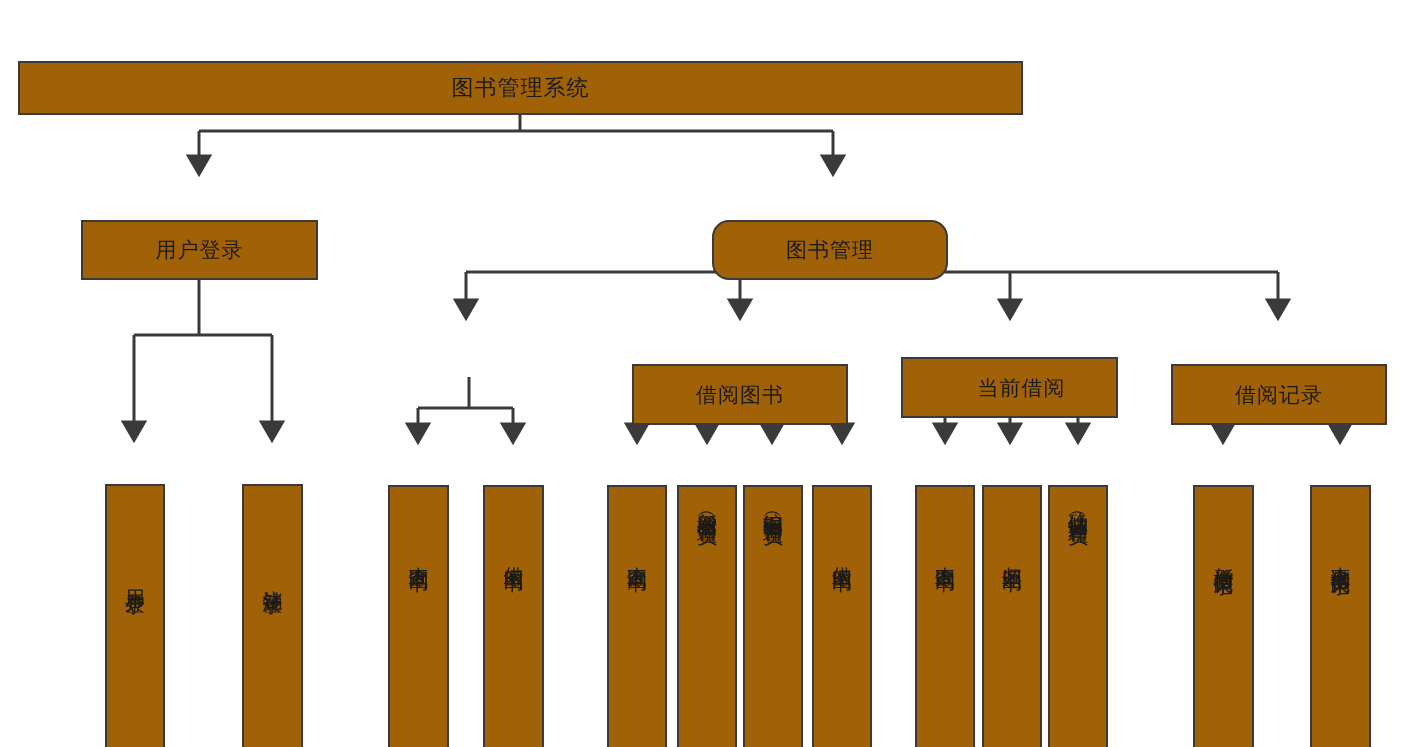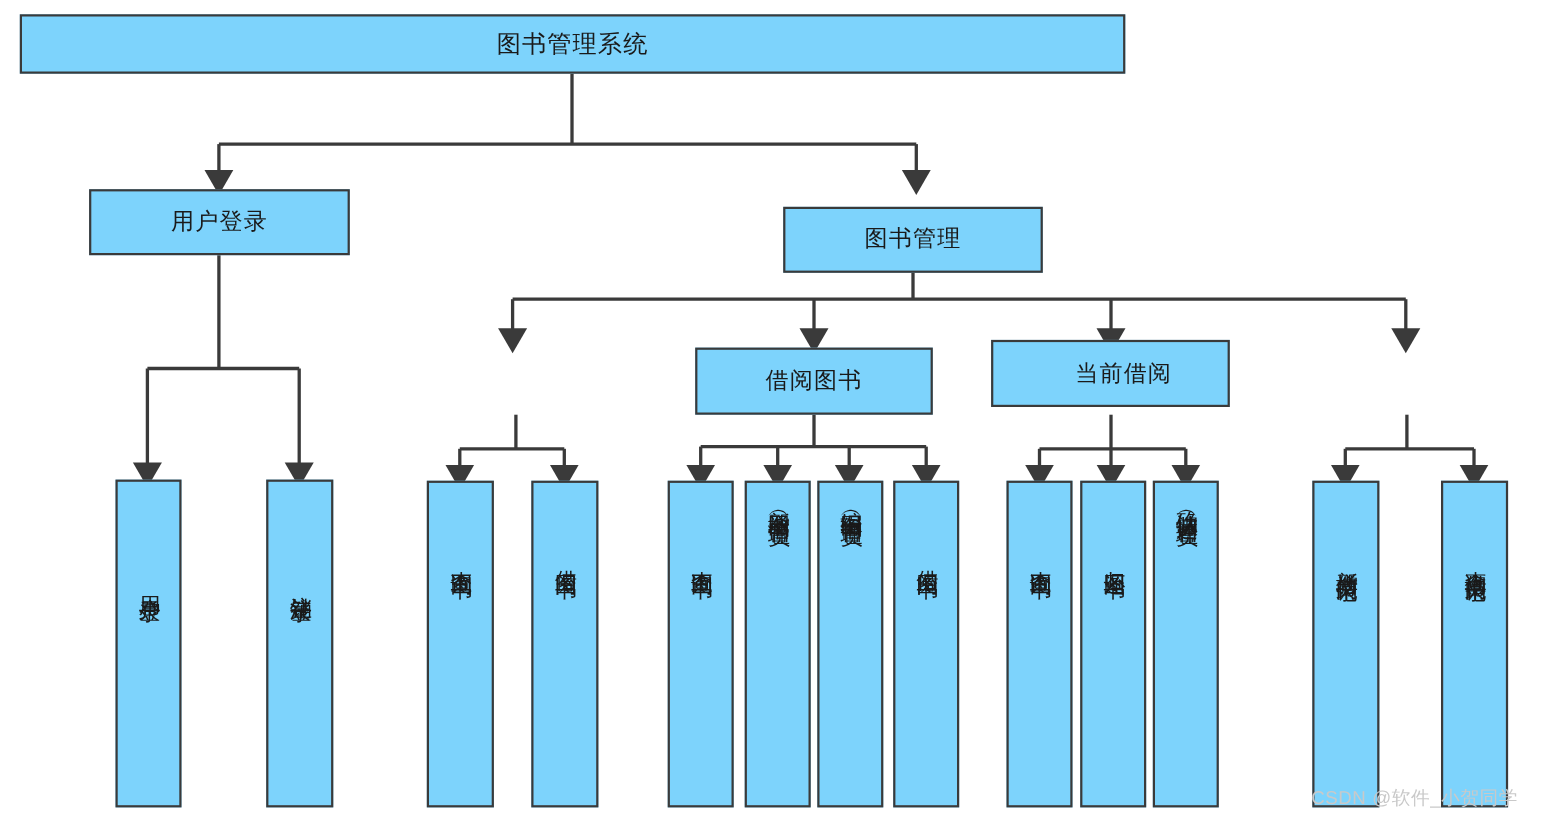--- a/index.html
+++ b/index.html
@@ -20,25 +20,26 @@
     left: 0;
     top: 0;
     width: 1405px;
     height: 747px;
     pointer-events: none;
   }
   .node {
     position: absolute;
     box-sizing: border-box;
     border: 2.5px solid #3a3a3a;
-    background: #7dd3fc;
+    background: #a16207;
     display: flex;
     align-items: center;
     justify-content: center;
     color: #1a1a1a;
+    margin-top: 48px;
   }
   .node.horiz {
     font-size: 21px;
     letter-spacing: 1px;
     line-height: 1.2;
   }
   .node.root {
     font-size: 22px;
   }
   .node.leaf {
@@ -128,33 +129,36 @@
   </svg>
 
   <div class="node horiz root" style="left:18px; top:13px; width:1005px; height:54px;">
     <span>图书管理系统</span>
   </div>
 
   <div class="node horiz" style="left:81px; top:172px; width:237px; height:60px;">
     <span>用户登录</span>
   </div>
 
-  <div class="node horiz" style="left:712px; top:188px; width:236px; height:60px;">
+  <div class="node horiz" style="left:712px; top:172px; width:236px; height:60px;border-radius:17px;">
     <span>图书管理</span>
   </div>
 
 
   <div class="node horiz" style="left:632px; top:316px; width:216px; height:61px;">
     <span>借阅图书</span>
   </div>
 
   <div class="node horiz" style="left:901px; top:309px; width:217px; height:61px;padding-left:24px;">
     <span>当前借阅</span>
   </div>
 
+  <div class="node horiz" style="left:1171px; top:316px; width:216px; height:61px;">
+    <span>借阅记录</span>
+  </div>
 
   <div class="node leaf" style="left:105px; top:436px; width:60px; height:298px;">
     <span class="vtext low">用户登录</span>
   </div>
 
   <div class="node leaf" style="left:242px; top:436px; width:61px; height:298px;">
     <span class="vtext low">注销登录</span>
   </div>
 
   <div class="node leaf" style="left:388px; top:437px; width:61px; height:297px;">
@@ -194,15 +198,14 @@
   </div>
 
   <div class="node leaf" style="left:1193px; top:437px; width:61px; height:297px;">
     <span class="vtext mid">新增借阅记录</span>
   </div>
 
   <div class="node leaf" style="left:1310px; top:437px; width:61px; height:297px;">
     <span class="vtext mid">查询借阅记录</span>
   </div>
 
-  <div class="watermark" style="left:1192px; top:714px;">CSDN @软件_小贺同学</div>
 
 </div>
 
 </body></html>

